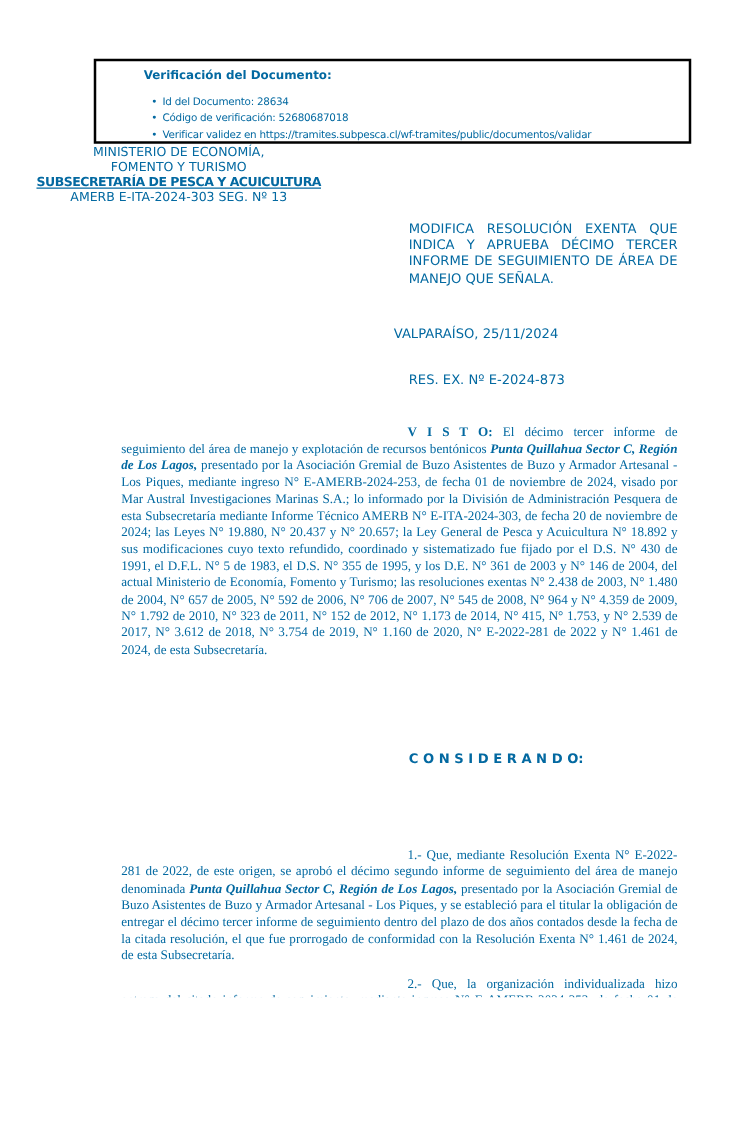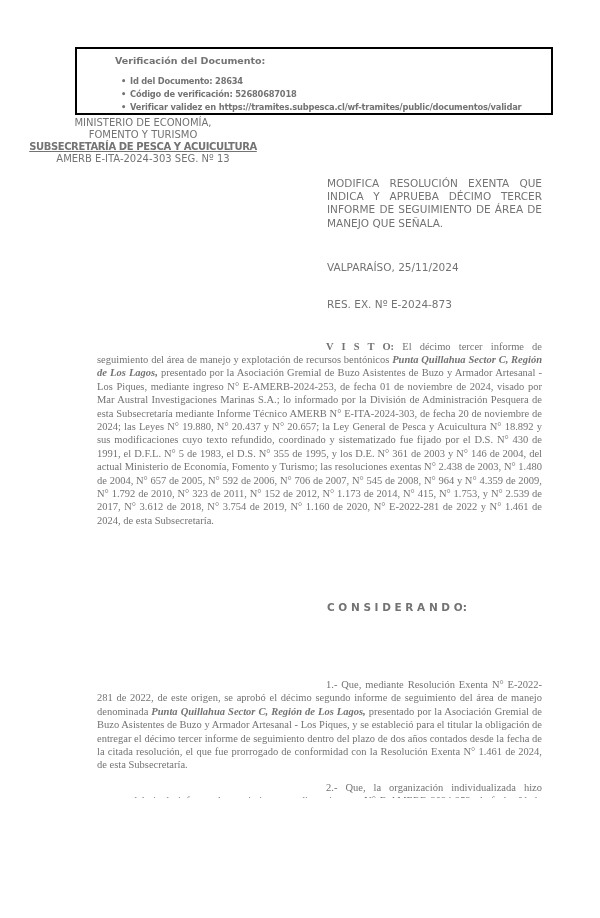--- a/index.html
+++ b/index.html
@@ -1,39 +1,39 @@
 <!DOCTYPE html>
 <html><head>
 <meta charset="utf-8">
 <style>
   html, body { margin:0; padding:0; background:#ffffff; }
   .page {
     position:relative;
     width:600px; height:798px;
     background:#ffffff;
-    color:#737373;
+    color:#0369a1;
     font-family:"DejaVu Sans", sans-serif;
     overflow:hidden;
   }
 
   
   .verify-box {
     position:absolute; left:75px; top:47px;
     width:478px; height:68px;
     border:2px solid #000;
     box-sizing:border-box;
   }
   .verify-title {
     position:absolute; left:38px; top:6px;
     font-size:9.5px; font-weight:bold;
   }
   .verify-list {
     position:absolute; left:44px; top:26px;
     margin:0; padding:0; list-style:none;
-    font-size:8.3px; font-weight:bold; line-height:13px;
+    font-size:8.3px; font-weight:normal; line-height:13px;
     letter-spacing:-0.2px; white-space:nowrap;
   }
   .verify-list li .bullet { display:inline-block; width:9px; }
 
   
   .ministry {
     position:absolute; left:28px; top:117px; width:230px;
     text-align:center; font-size:10px; line-height:12px;
   }
   .ministry .subsec {
@@ -41,21 +41,21 @@
     white-space:nowrap; letter-spacing:-0.4px;
   }
   .ministry div { white-space:nowrap; }
 
   
   .title-block {
     position:absolute; left:327px; top:177px; width:215px;
     font-size:10.5px; line-height:13.2px;
     text-align:justify;
   }
-  .city-date  { position:absolute; left:327px; top:261px; font-size:10.5px; }
+  .city-date  { position:absolute; left:315px; top:261px; font-size:10.5px; }
   .res-num    { position:absolute; left:327px; top:298px; font-size:10.5px; }
 
   
   .body-par {
     position:absolute; left:97px; width:445px;
     font-size:10.5px; line-height:13.4px;
     text-align:justify;
     font-family:Liberation Serif, serif;
   }
   .indent { text-indent:229px; }

